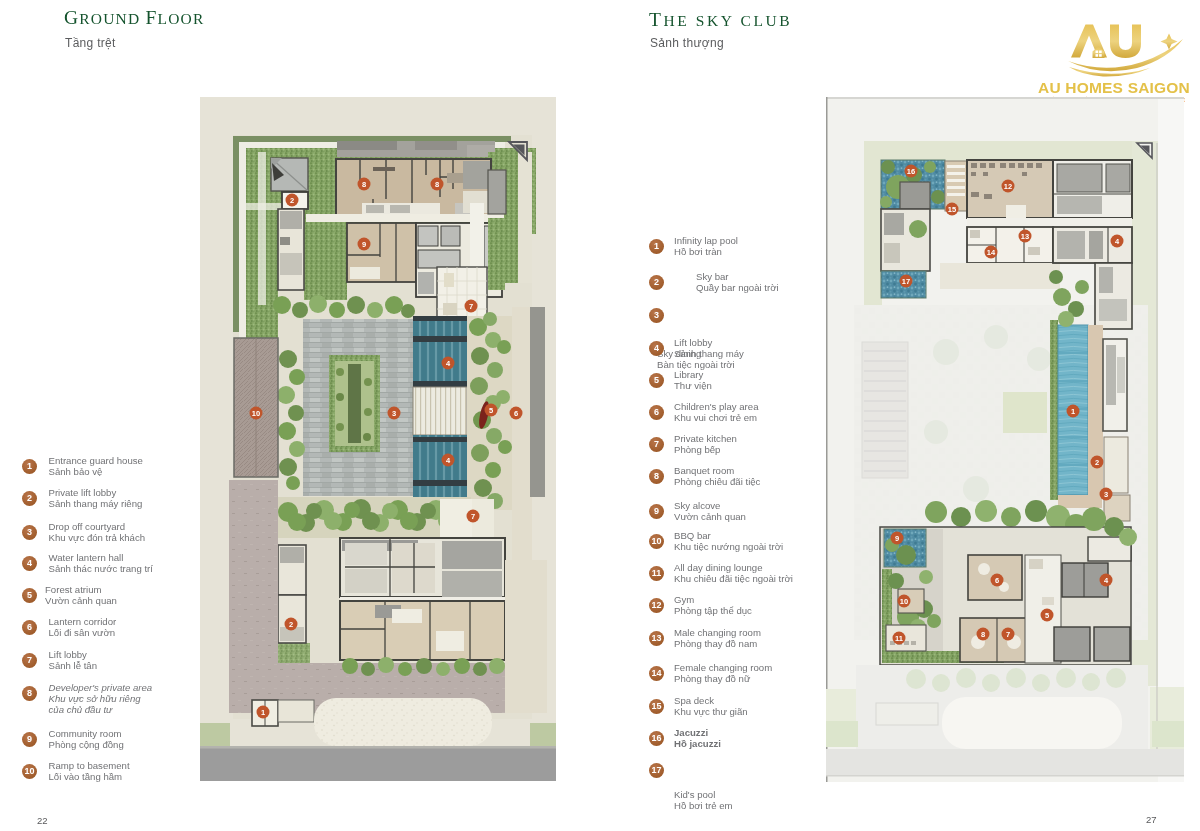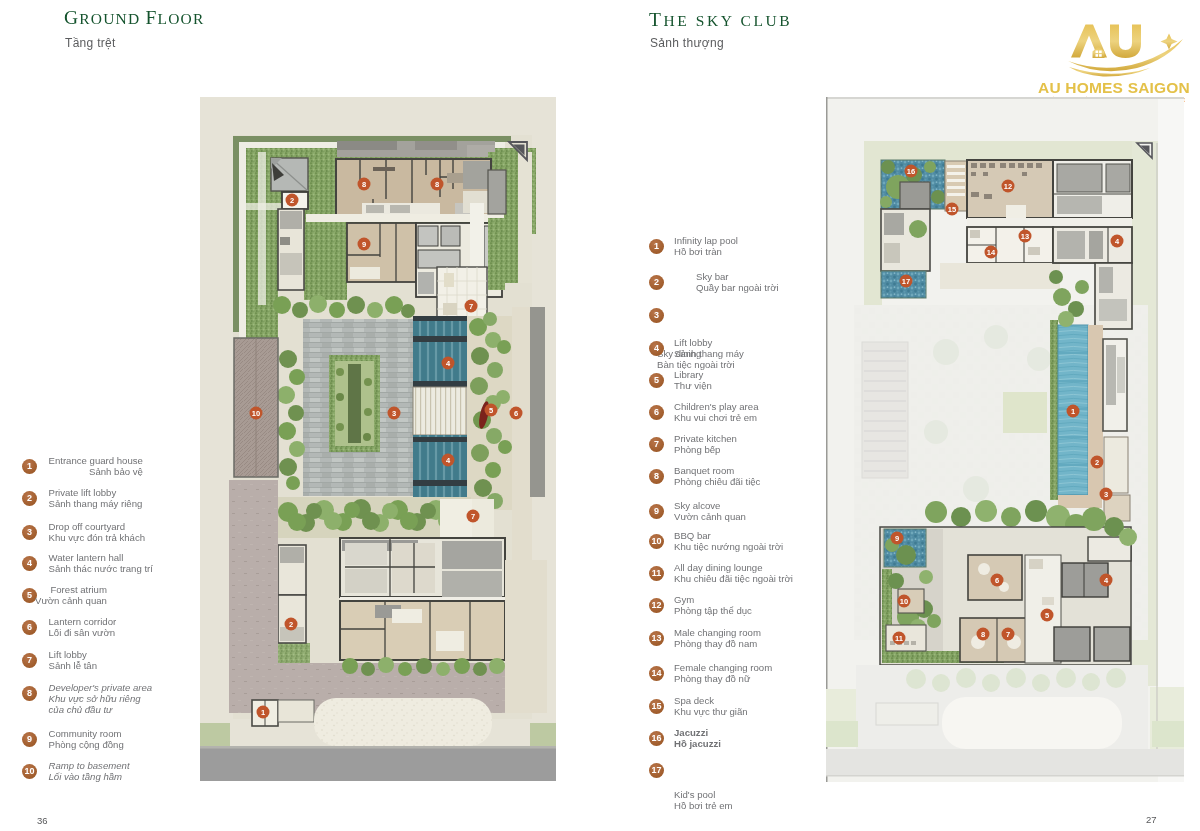--- a/index.html
+++ b/index.html
@@ -56,41 +56,41 @@
 <text x="84" y="77" text-anchor="middle" font-family="Liberation Sans, sans-serif" font-size="15.5" font-weight="bold" letter-spacing="0.2" fill="#e4c149">AU HOMES SAIGON</text>
 
 <text x="84" y="85.5" text-anchor="middle" font-family="Liberation Sans, sans-serif" font-size="5.6" font-weight="bold" letter-spacing="0.3" fill="#ec8c3a">CHẮP CÁNH YÊU THƯƠNG - AN CƯ HẠNH PHÚC</text>
 </svg>
 </div>
 
 <div class="legend" id="legendL" style="left:22px;top:0;width:170px;height:831px;">
 
 <div class="li" style="top:459px;">
       <div class="num">1</div>
-      <div class="lt" style="left:26.5px;top:-4px;text-align:right;">Entrance guard house<br>Sảnh bảo vệ</div>
+      <div class="lt" style="left:26.5px;top:-4px;">Entrance guard house<br>Sảnh bảo vệ</div>
     </div>
 
 <div class="li" style="top:491px;">
       <div class="num">2</div>
       <div class="lt" style="left:26.5px;top:-4px;">Private lift lobby<br>Sảnh thang máy riêng</div>
     </div>
 
 <div class="li" style="top:525px;">
       <div class="num">3</div>
       <div class="lt" style="left:26.5px;top:-4px;">Drop off courtyard<br>Khu vực đón trả khách</div>
     </div>
 
 <div class="li" style="top:556px;">
       <div class="num">4</div>
       <div class="lt" style="left:26.5px;top:-4px;">Water lantern hall<br>Sảnh thác nước trang trí</div>
     </div>
 
 <div class="li" style="top:588px;">
       <div class="num">5</div>
-      <div class="lt" style="left:13px;top:-4px;text-align:right;">Forest atrium<br>Vườn cảnh quan</div>
+      <div class="lt" style="left:23px;top:-4px;">Forest atrium<br>Vườn cảnh quan</div>
     </div>
 
 <div class="li" style="top:620px;">
       <div class="num">6</div>
       <div class="lt" style="left:26.5px;top:-4px;">Lantern corridor<br>Lối đi sân vườn</div>
     </div>
 
 <div class="li" style="top:653px;">
       <div class="num">7</div>
       <div class="lt" style="left:26.5px;top:-4px;">Lift lobby<br>Sảnh lễ tân</div>
@@ -101,21 +101,21 @@
       <div class="lt" style="left:26.5px;top:-4px;font-style:italic;">Developer's private area<br>Khu vực sở hữu riêng<br>của chủ đầu tư</div>
     </div>
 
 <div class="li" style="top:732px;">
       <div class="num">9</div>
       <div class="lt" style="left:26.5px;top:-4px;">Community room<br>Phòng cộng đồng</div>
     </div>
 
 <div class="li" style="top:764px;">
       <div class="num">10</div>
-      <div class="lt" style="left:26.5px;top:-4px;font-style:italic;">Ramp to basement<br>Lối vào tầng hầm</div>
+      <div class="lt" style="left:26.5px;top:-4px;">Ramp to basement<br>Lối vào tầng hầm</div>
     </div>
 </div>
 
 <div class="legend" id="legendM" style="left:649px;top:0;width:175px;height:831px;">
 
 <div class="li" style="top:239px;">
       <div class="num">1</div>
       <div class="lt" style="left:25px;top:-4px;">Infinity lap pool<br>Hồ bơi tràn</div>
     </div>
 
@@ -193,21 +193,21 @@
       <div class="num">16</div>
       <div class="lt" style="left:25px;top:-4px;font-weight:bold;">Jacuzzi<br>Hồ jacuzzi</div>
     </div>
 
 <div class="li" style="top:763px;">
       <div class="num">17</div>
       <div class="lt" style="left:25px;top:-4px;margin-top:30px;">Kid's pool<br>Hồ bơi trẻ em</div>
     </div>
 </div>
 
-<div class="pageno" style="left:37px;top:815px;">36</div>
+<div class="pageno" style="left:37px;top:815px;">22</div>
 
 <div class="pageno" style="left:1146px;top:814px;">27</div>
 
 <div class="abs" id="planL" style="left:200px;top:97px;width:356px;height:684px;">
 <svg width="356" height="684" viewBox="0 0 356 684">
 <defs>
 <pattern id="hedge" width="5" height="5" patternUnits="userSpaceOnUse">
 <rect width="5" height="5" fill="#84a363"></rect>
 <circle cx="1" cy="1.2" r="0.9" fill="#6c8e4c"></circle>
 <circle cx="3.6" cy="2.6" r="1" fill="#9cba7c"></circle>

